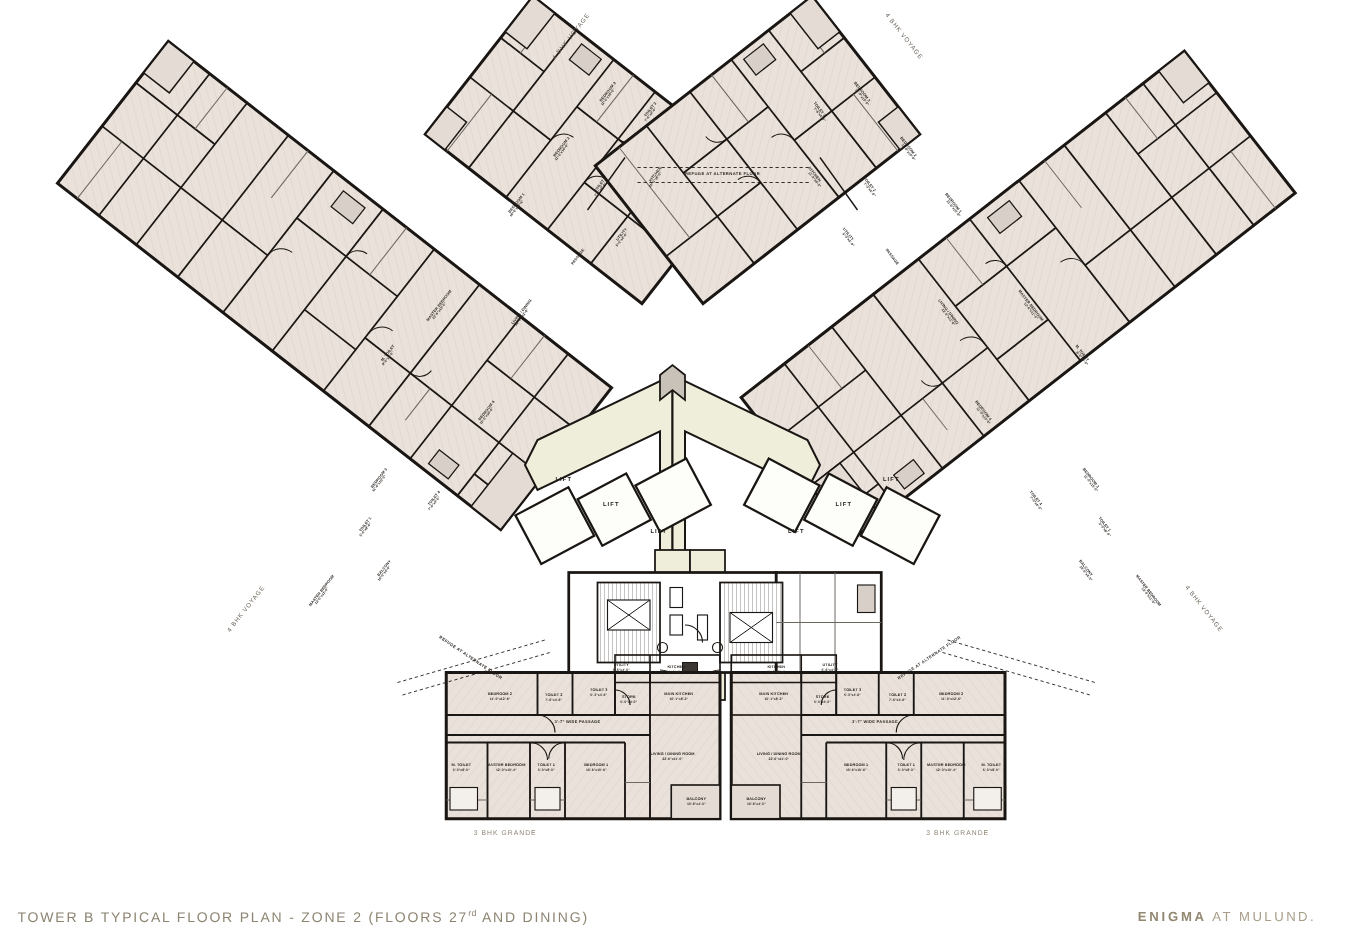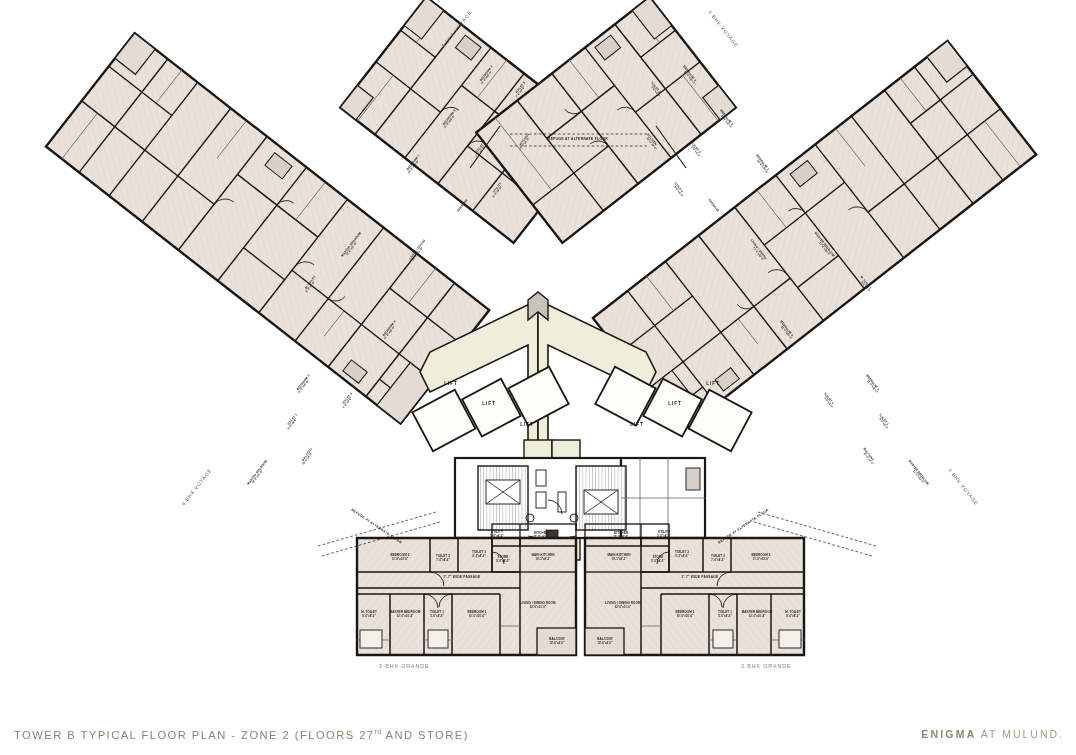--- a/index.html
+++ b/index.html
@@ -34,21 +34,21 @@
     left: 14px; top: 28px;
     font-size: 11.2px;
     letter-spacing: 1.45px;
     color: #8d8472;
     white-space: nowrap;
     font-weight: 400;
   }
   #plan-title sup { font-size: 7px; letter-spacing: 0.4px; }
   #brand {
     position: absolute;
-    right: 12px; top: 28px;
+    right: 23px; top: 28px;
     font-size: 10.5px;
     letter-spacing: 2.0px;
     color: #a79d88;
     white-space: nowrap;
   }
   #brand .bold { font-weight: 700; color: #938871; letter-spacing: 2.2px; }
 
   
   .room-txt {
     font-family: "Liberation Sans", sans-serif;
@@ -608,20 +608,20 @@
         </g>
       <g id="txt-grande">
           <text class="unit-tag" x="379" y="668">3 BHK GRANDE</text>
           <text class="unit-tag" x="741" y="668">3 BHK GRANDE</text>
         </g>
     </svg>
   </div>
 
   <div id="footer">
     <div id="plan-title">
-      <span>TOWER B  TYPICAL FLOOR PLAN - ZONE 2 (FLOORS 27</span><sup>rd</sup><span> AND STORE)</span>
+      <span>TOWER B  TYPICAL FLOOR PLAN - ZONE 2 (FLOORS 27</span><sup>rd</sup><span> AND DINING)</span>
     </div>
     <div id="brand">
       <span class="bold">ENIGMA</span><span> AT MULUND.</span>
     </div>
   </div>
 
 </div>
 
 </body></html>

